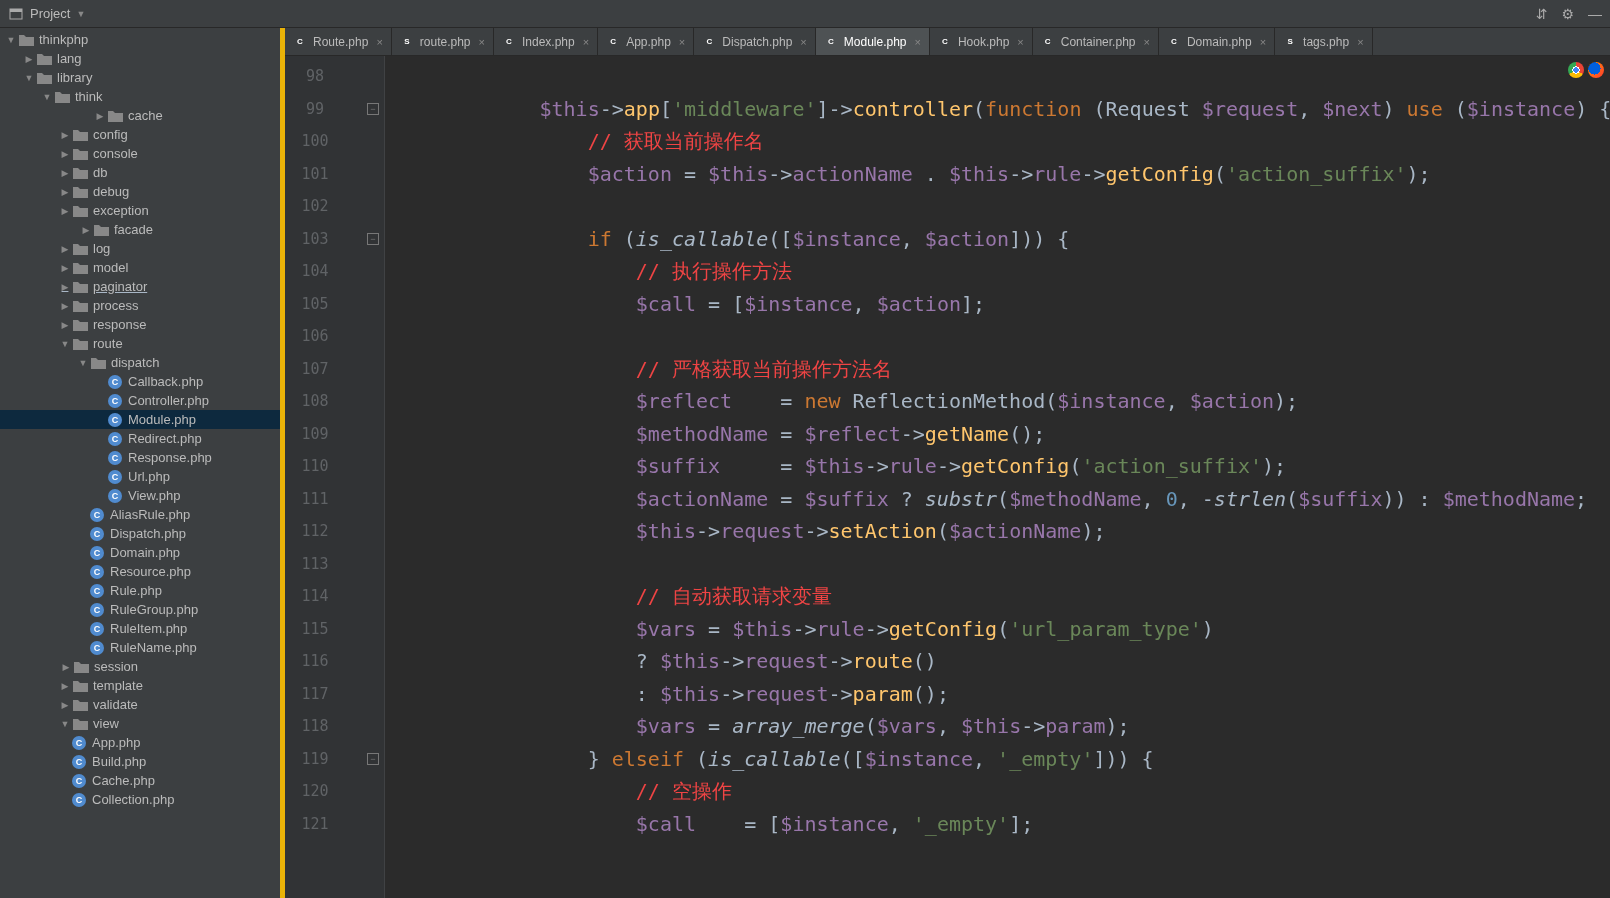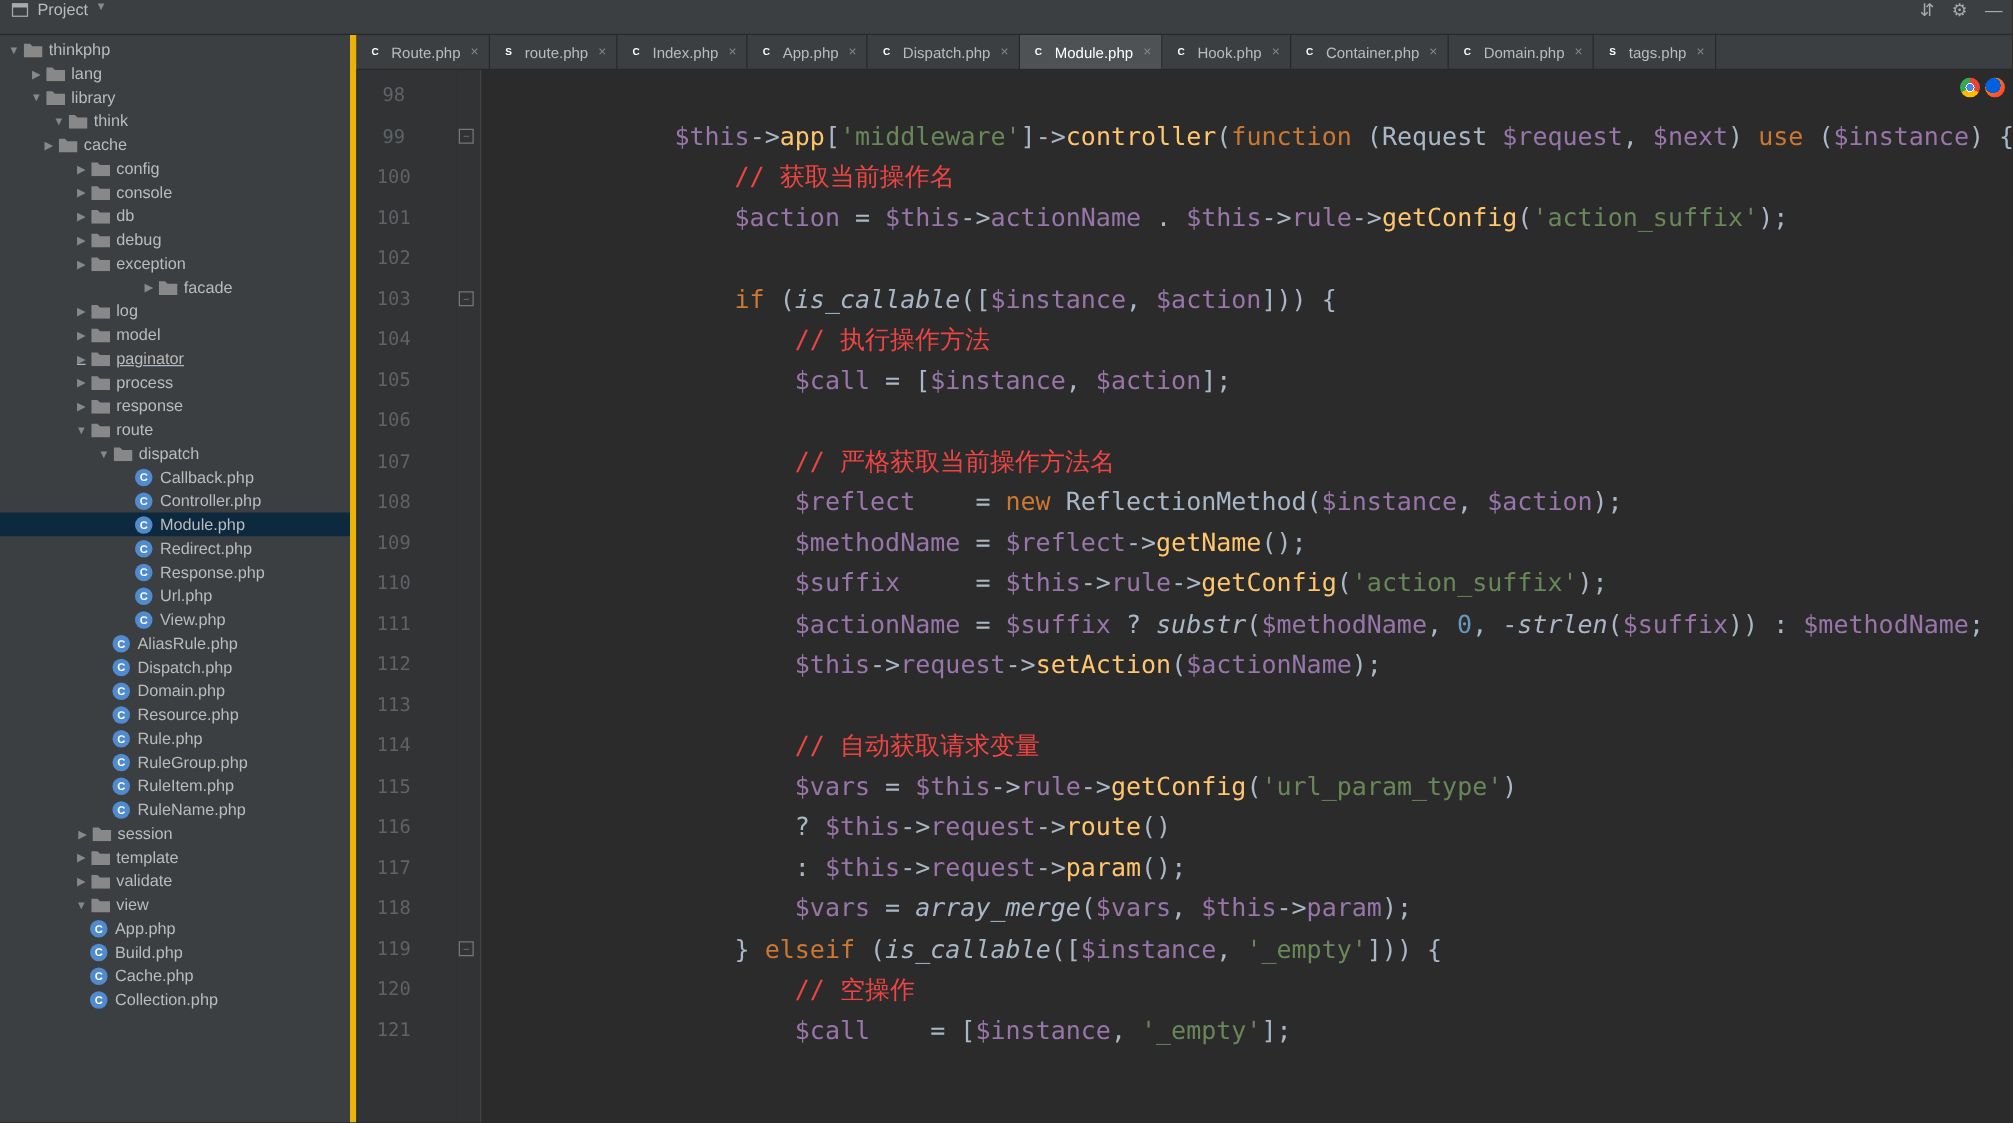--- a/index.html
+++ b/index.html
@@ -1,18 +1,18 @@
 <!DOCTYPE html>
 <html><head>
 <meta charset="utf-8">
 <style>
 *{box-sizing:border-box;margin:0;padding:0}
 body{font-family:"Segoe UI","Microsoft YaHei",Arial,sans-serif;background:#2b2b2b;color:#a9b7c6;overflow:hidden;font-size:13px}
 .app{display:flex;flex-direction:column;height:898px;width:1610px}
-.toolbar{height:28px;background:#3c3f41;display:flex;align-items:flex-start;border-bottom:1px solid #282828;padding:0 8px}
+.toolbar{height:28px;background:#3c3f41;display:flex;align-items:center;border-bottom:1px solid #282828;padding:0 8px}
 .tb-icon{width:16px;height:16px;margin-right:6px;display:inline-flex;align-items:center;justify-content:center}
 .tb-title{color:#bbbbbb;font-size:13px}
 .tb-drop{color:#888;margin-left:6px;font-size:9px}
 .tb-spacer{flex:1}
 .tb-btn{color:#aaa;margin-left:14px;font-size:14px;cursor:pointer}
 .body{display:flex;flex:1;min-height:0}
 .sidebar{width:285px;background:#3c3f41;overflow-y:auto;overflow-x:hidden;border-right:5px solid #eab308;position:relative}
 .sidebar::-webkit-scrollbar{width:10px}
 .sidebar::-webkit-scrollbar-thumb{background:#5e6060;border-radius:0}
 .sidebar::-webkit-scrollbar-track{background:#3c3f41}
@@ -103,21 +103,21 @@
           </div>
           <div class="tree-row" style="padding-left: 40px;">
             <span class="arrow open"></span>
             <span class="fld-icon">
               <svg width="15" height="12" viewBox="0 0 15 12">
                 <path class="fld-svg" d="M0 1 h5 l2 2 h8 v9 h-15 z"></path>
               </svg>
             </span>
             <span class="tree-label">think</span>
           </div>
-          <div class="tree-row" style="padding-left: 32px;">
+          <div class="tree-row" style="padding-left: 93px;">
             <span class="arrow closed"></span>
             <span class="fld-icon">
               <svg width="15" height="12" viewBox="0 0 15 12">
                 <path class="fld-svg" d="M0 1 h5 l2 2 h8 v9 h-15 z"></path>
               </svg>
             </span>
             <span class="tree-label">cache</span>
           </div>
           <div class="tree-row" style="padding-left: 58px;">
             <span class="arrow closed"></span>
@@ -157,21 +157,21 @@
           </div>
           <div class="tree-row" style="padding-left: 58px;">
             <span class="arrow closed"></span>
             <span class="fld-icon">
               <svg width="15" height="12" viewBox="0 0 15 12">
                 <path class="fld-svg" d="M0 1 h5 l2 2 h8 v9 h-15 z"></path>
               </svg>
             </span>
             <span class="tree-label">exception</span>
           </div>
-          <div class="tree-row" style="padding-left: 79px; margin-left: 33px;">
+          <div class="tree-row" style="padding-left: 79px;">
             <span class="arrow closed"></span>
             <span class="fld-icon">
               <svg width="15" height="12" viewBox="0 0 15 12">
                 <path class="fld-svg" d="M0 1 h5 l2 2 h8 v9 h-15 z"></path>
               </svg>
             </span>
             <span class="tree-label">facade</span>
           </div>
           <div class="tree-row" style="padding-left: 58px;">
             <span class="arrow closed"></span>

